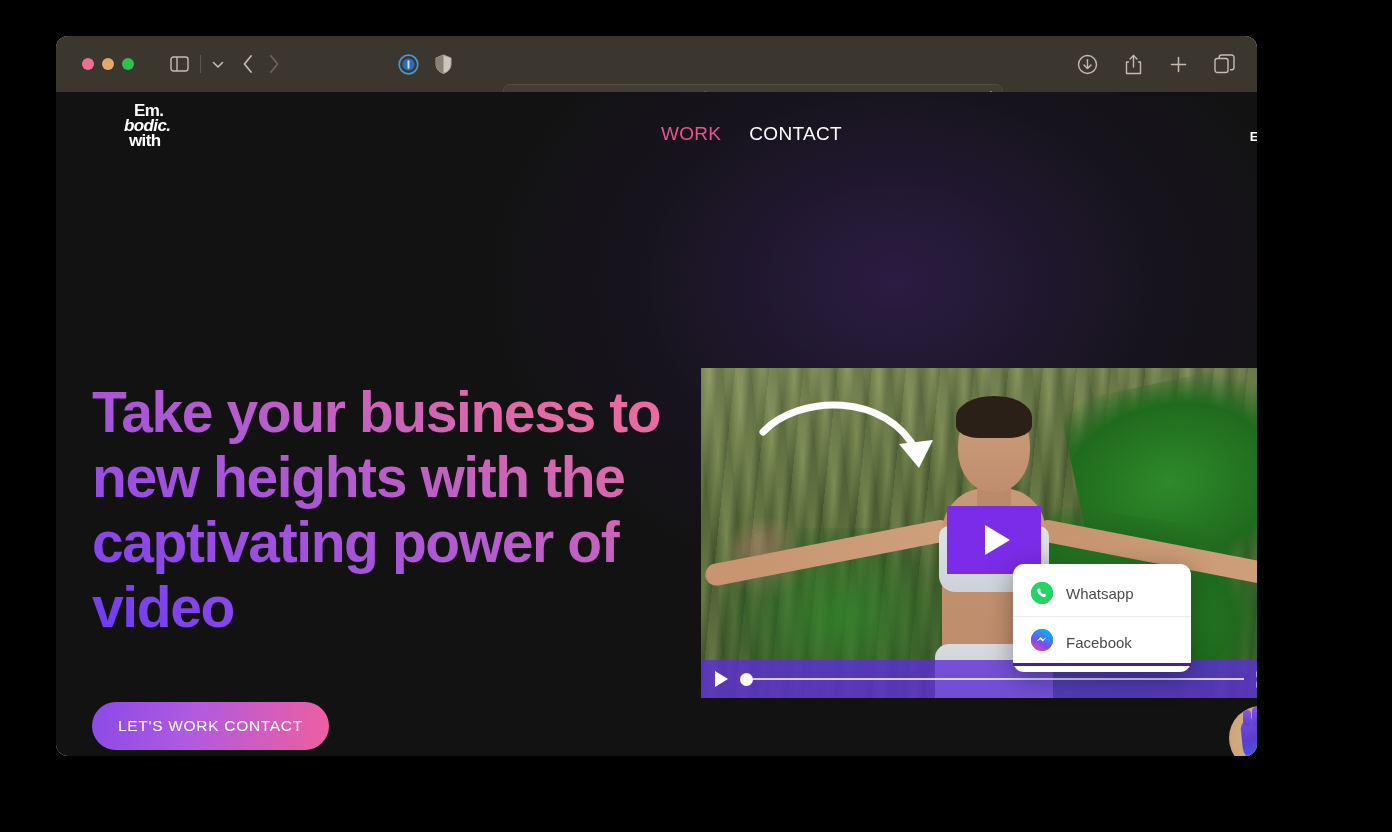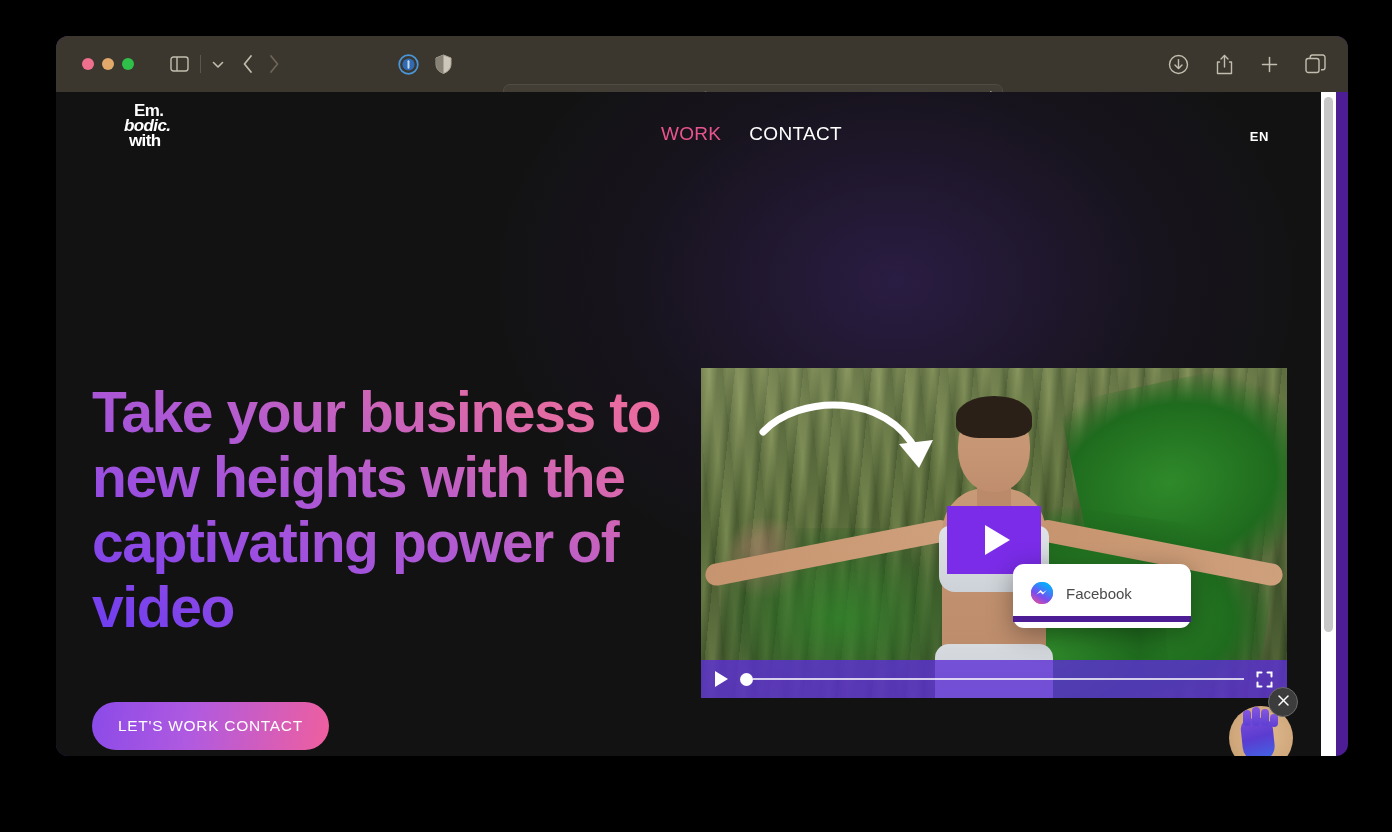--- a/index.html
+++ b/index.html
@@ -11,26 +11,26 @@
     font-family: "Liberation Sans", sans-serif;
     overflow: hidden;
     position: relative;
   }
 
   
   .browser-window {
     position: absolute;
     left: 56px;
     top: 36px;
-    width: 1292px;
+    width: 1201px;
     height: 720px;
     border-radius: 12px;
     overflow: hidden;
     box-shadow: 0 18px 60px rgba(0,0,0,0.85);
-    background: #4c1d95;
+    background: #fef9c3;
   }
 
   
   .toolbar {
     position: relative;
     height: 56px;
     background: #3b372f;
     display: flex;
     align-items: center;
     padding: 0 16px;
@@ -357,21 +357,21 @@
     z-index: 30;
   }
   .social-row {
     display: flex;
     align-items: center;
     gap: 13px;
     padding: 12px 18px;
     cursor: pointer;
   }
   .social-row + .social-row { border-top: 1px solid #ececec; }
-  .social-panel .social-row:last-child { border-bottom: 6px solid #4c1d95; }
+  .social-panel .social-row:last-child { border-bottom: 3px solid #4c1d95; align-items: flex-end; }
   .social-label { font-size: 15px; color: #4b4b4b; }
 
   .si { width: 22px; height: 22px; flex: 0 0 22px; border-radius: 5px; }
   .si.whatsapp { border-radius: 50%; background: #25d366; position: relative; }
   .si.instagram {
     background: radial-gradient(circle at 28% 104%, #fdf497 0%, #fd5949 42%, #d6249f 68%, #285AEB 100%);
   }
   .si.facebook {
     border-radius: 50%;
     background: linear-gradient(160deg, #00b2ff 0%, #7a4cf0 55%, #ff5285 100%);
@@ -620,20 +620,30 @@
               <polyline points="15.5,11.5 15.5,15.5 11.5,15.5"></polyline>
               <polyline points="5.5,15.5 1.5,15.5 1.5,11.5"></polyline>
             </svg>
           </span>
         </div>
       </div>
     </div>
 
     <div class="social-panel">
 
+      <div class="social-row">
+        <span class="si whatsapp">
+          <svg width="22" height="22" viewBox="0 0 22 22">
+            <circle cx="11" cy="11" r="11" fill="#25d366"></circle>
+            <path d="M7.6 6.6 c1 -0.4 1.5 0.2 1.8 1 c0.3 0.8 0.1 1.1 -0.3 1.5 c0.8 1.6 1.8 2.5 3.3 3.2 c0.4 -0.4 0.7 -0.7 1.5 -0.4 c0.8 0.3 1.4 0.8 1 1.8 c-0.4 1 -1.8 1.6 -3.4 1 c-2.3 -0.8 -4.4 -2.8 -5.1 -5.1 c-0.5 -1.5 0.2 -2.6 1.2 -3 Z" fill="#ffffff"></path>
+            <path d="M16.4 16.6 l-3.2 -0.9 l-0.3 2.6 Z" fill="#25d366"></path>
+          </svg>
+        </span>
+        <span class="social-label">Whatsapp</span>
+      </div>
 
 
       <div class="social-row">
         <span class="si facebook">
           <svg width="22" height="22" viewBox="0 0 22 22">
             <defs>
               <linearGradient id="fbg" x1="0" y1="1" x2="0.6" y2="0">
                 <stop offset="0%" stop-color="#ff5285"></stop>
                 <stop offset="45%" stop-color="#7a4cf0"></stop>
                 <stop offset="100%" stop-color="#00b2ff"></stop>

